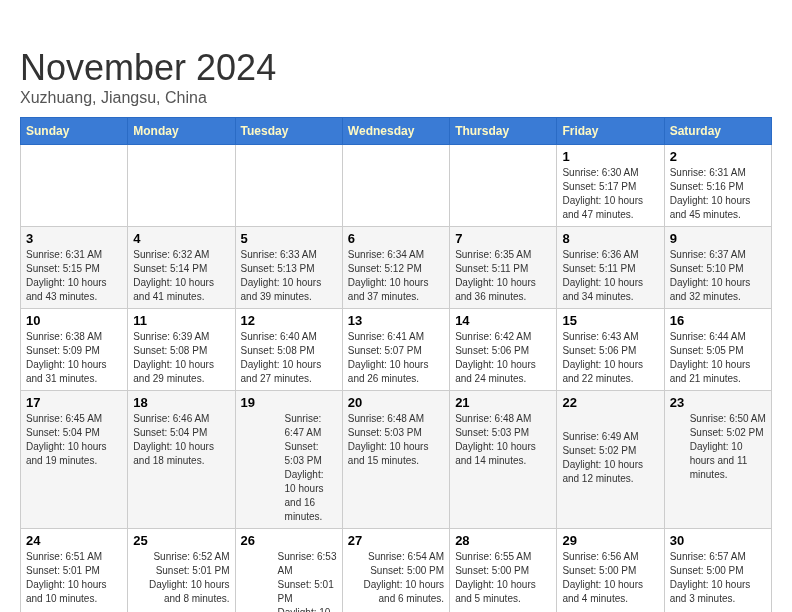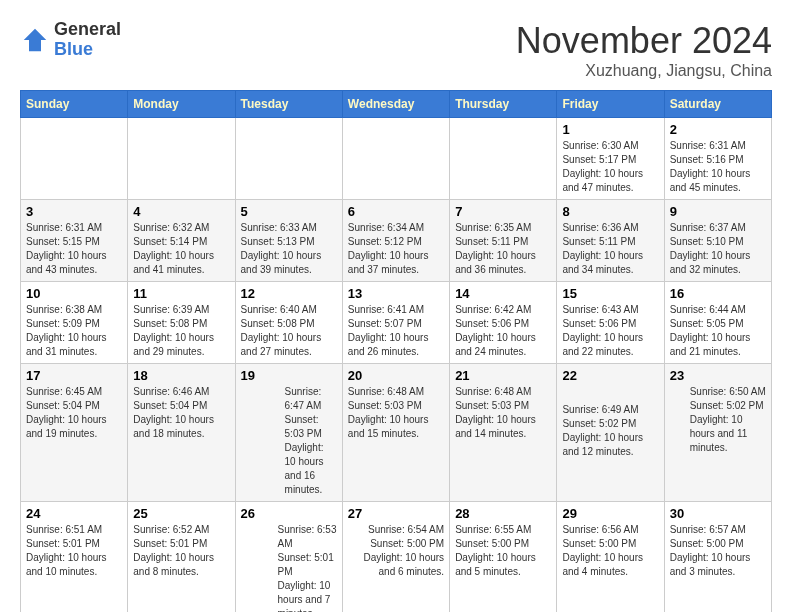--- a/index.html
+++ b/index.html
@@ -34,21 +34,21 @@
       font-size: 18px;
       font-weight: bold;
       color: #3a7bd5;
     }
     .logo-icon {
       width: 30px;
       height: 30px;
       margin-right: 4px;
     }
     .title-section {
-      text-align: right;
+      margin-top: 27px;
     }
     .month-title {
       font-size: 36px;
       font-weight: normal;
       color: #333;
     }
     .subtitle {
       font-size: 16px;
       color: #555;
     }
@@ -89,30 +89,20 @@
       line-height: 1.4;
     }
     .empty-cell {
       background: #fff !important;
     }
   </style>
 </head>
 <body>
 
 <div class="header">
-  <div class="logo">
-    <svg class="logo-icon" viewBox="0 0 40 40">
-      <rect width="40" height="40" fill="none"></rect>
-      <polygon points="20,5 35,20 28,20 28,35 12,35 12,20 5,20" fill="#3a7bd5"></polygon>
-    </svg>
-    <div class="logo-text">
-      <span class="logo-general">General</span>
-      <span class="logo-blue">Blue</span>
-    </div>
-  </div>
   <div class="title-section">
     <div class="month-title">November 2024</div>
     <div class="subtitle">Xuzhuang, Jiangsu, China</div>
   </div>
 </div>
 
 <table>
   <thead>
     <tr>
     <th>Sunday</th>
@@ -278,21 +268,21 @@
       </tr>
       <tr>
         <td>
           <span class="day-number">24</span>
           <div class="day-info" style="white-space: pre-line;">Sunrise: 6:51 AM
 Sunset: 5:01 PM
 Daylight: 10 hours and 10 minutes.</div>
         </td>
         <td>
           <span class="day-number">25</span>
-          <div class="day-info" style="white-space: pre-line;">Sunrise: 6:52 AM
+          <div class="day-info" style="white-space: pre-line; text-align: right;">Sunrise: 6:52 AM
 Sunset: 5:01 PM
 Daylight: 10 hours and 8 minutes.</div>
         </td>
         <td>
           <span class="day-number">26</span>
           <div class="day-info" style="white-space: pre-line; margin-left: 37px;">Sunrise: 6:53 AM
 Sunset: 5:01 PM
 Daylight: 10 hours and 7 minutes.</div>
         </td>
         <td>

